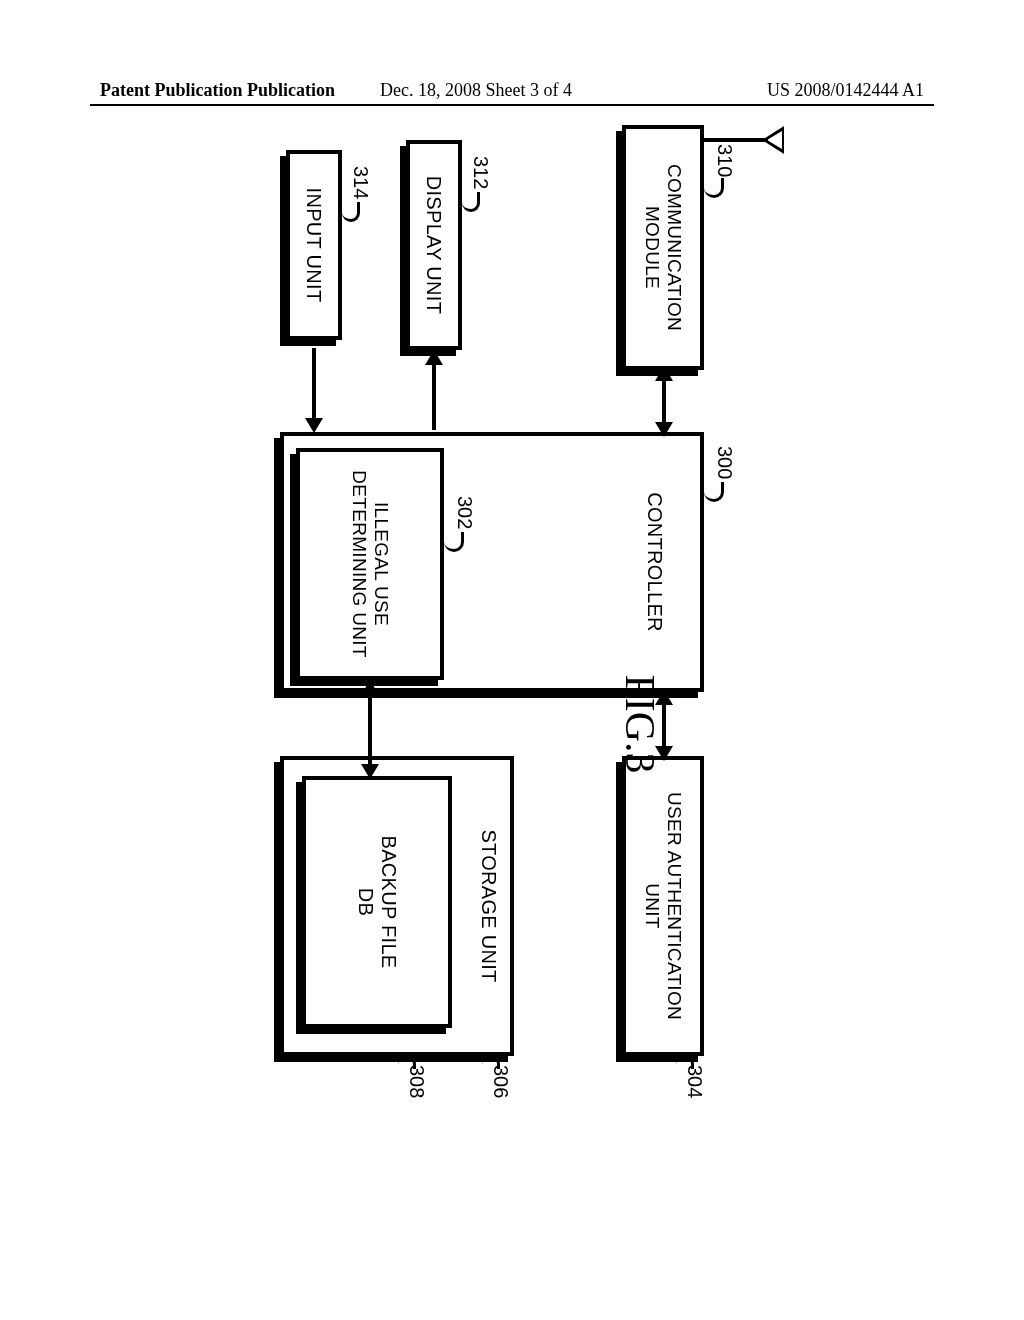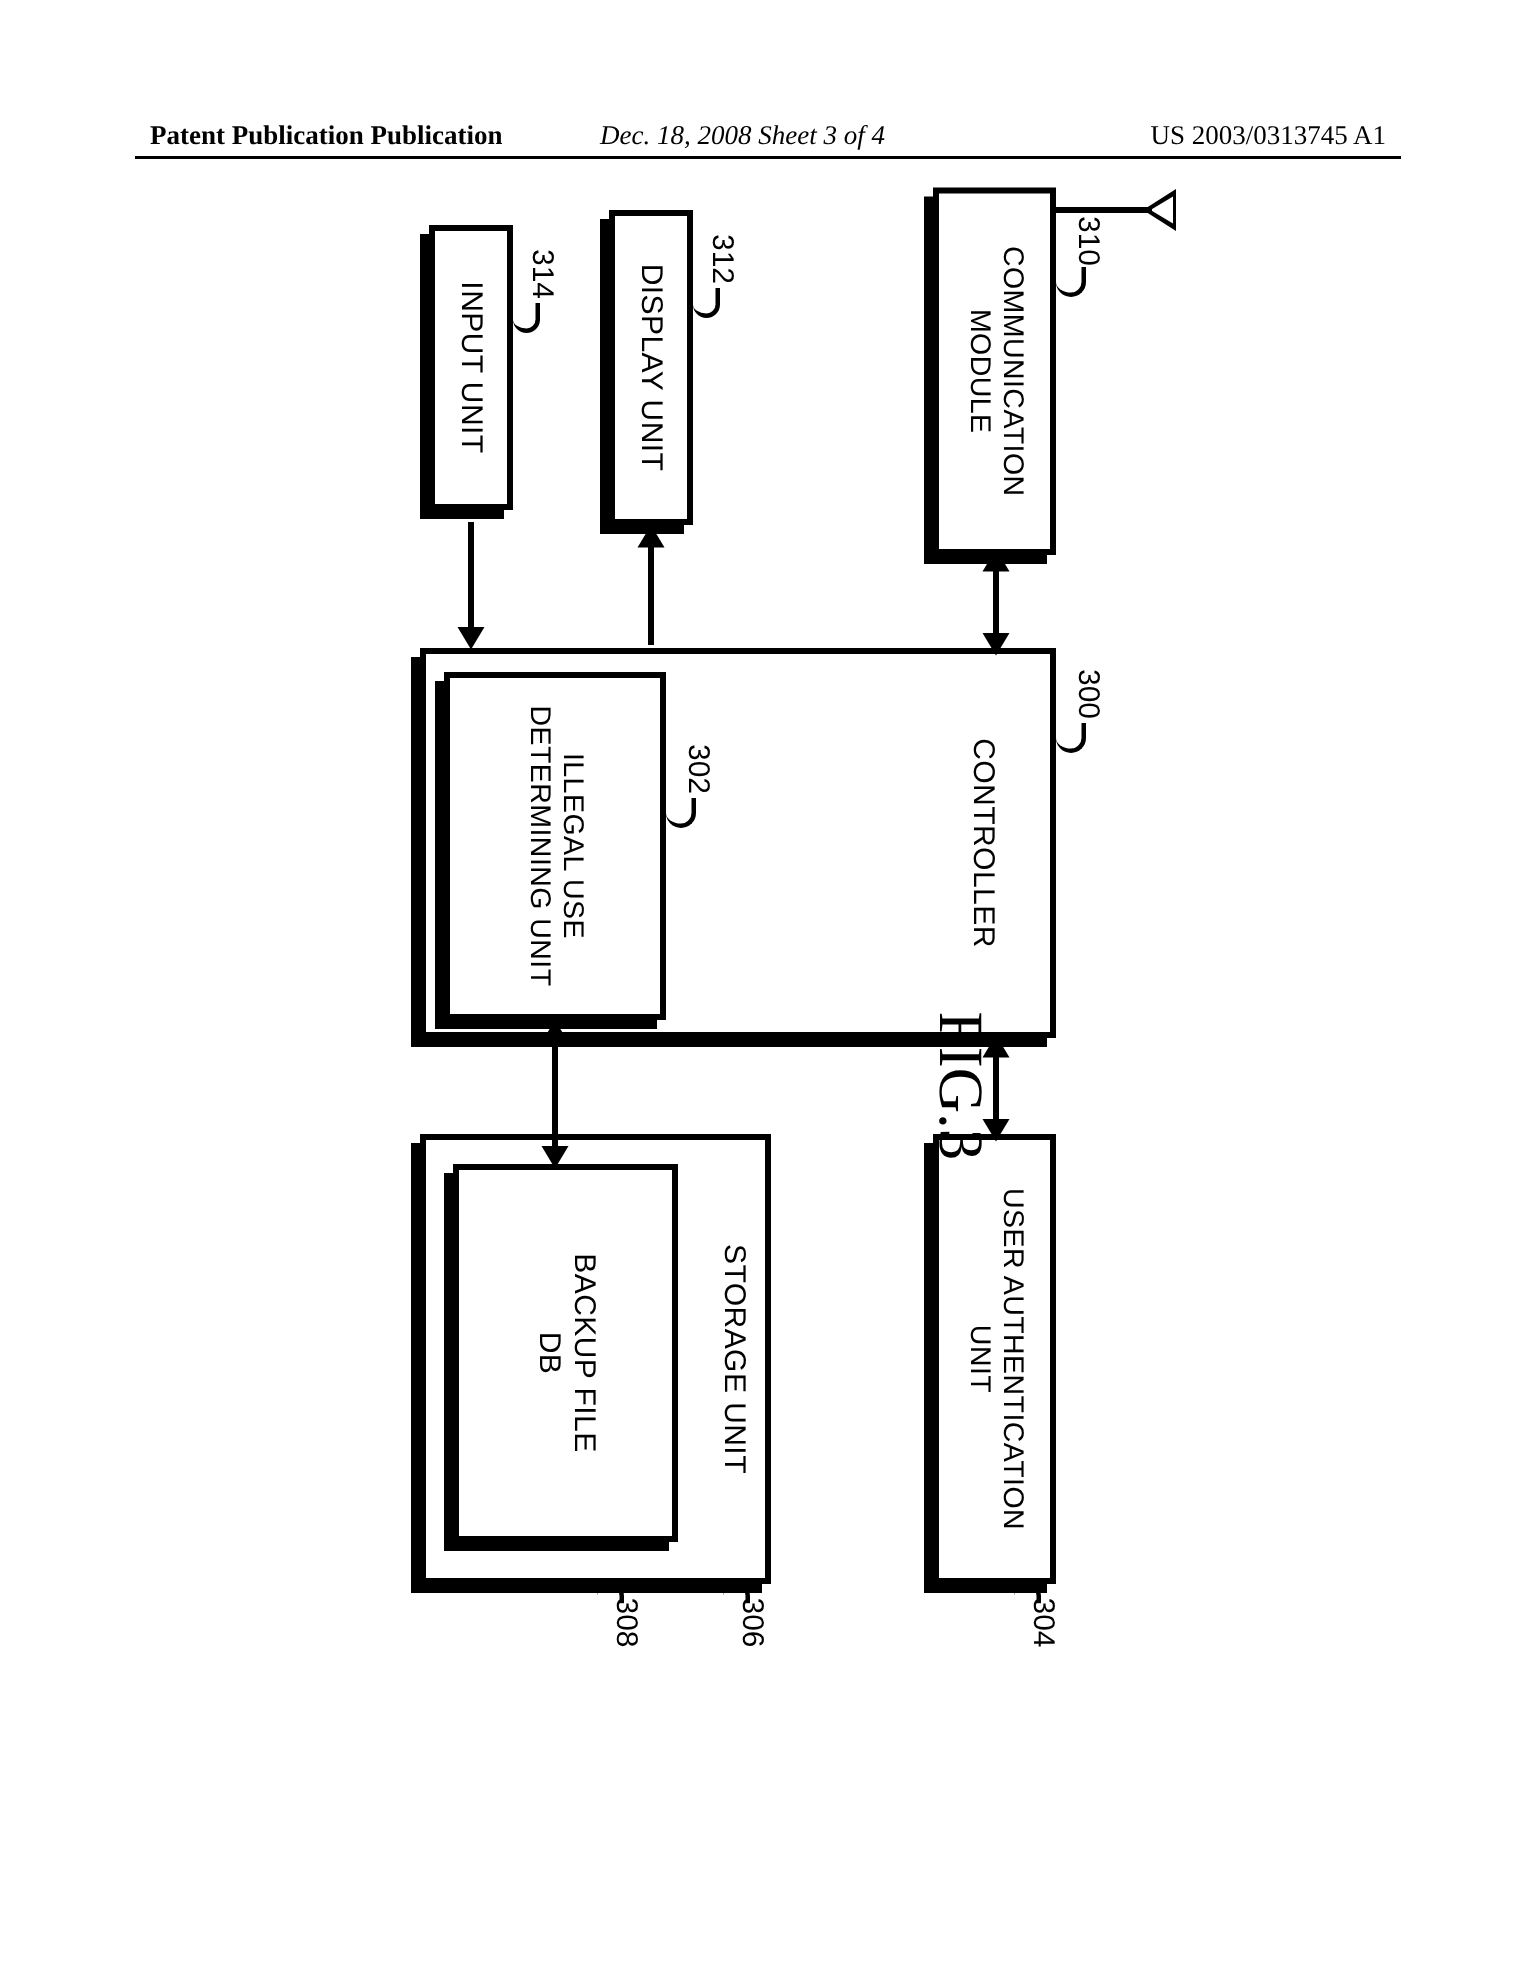--- a/index.html
+++ b/index.html
@@ -21,22 +21,21 @@
     font-family: "Times New Roman", serif;
     font-size: 18px;
   }
   .header-left {
     position: absolute;
     left: 100px;
     font-weight: bold;
   }
   .header-mid {
     position: absolute;
-    left: 400px;
-    font-style: italic;
+    left: 380px;
   }
   .header-right {
     position: absolute;
     right: 100px;
   }
   .hr {
     position: absolute;
     top: 104px;
     left: 90px;
     right: 90px;
@@ -120,21 +119,21 @@
     transform: rotate(90deg);
     transform-origin: center center;
   }
 </style>
 </head>
 <body>
 
 <div class="header">
   <span class="header-left">Patent Publication Publication</span>
   <span class="header-mid">Dec. 18, 2008  Sheet 3 of 4</span>
-  <span class="header-right">US 2003/0313745 A1</span>
+  <span class="header-right">US 2008/0142444 A1</span>
 </div>
 <div class="hr"></div>
 
 <div class="diagram">
 
   <div class="antenna-tri" style="left:-84px; top:6px;"></div>
   <div class="antenna-tri-inner" style="left:-79px; top:8px;"></div>
   <div class="antenna-stem" style="left:-72px; top:22px; height:64px;"></div>
 
   <div class="block shadow" style="left:-85px; top:86px; width:245px; height:82px; font-size:19px;">

